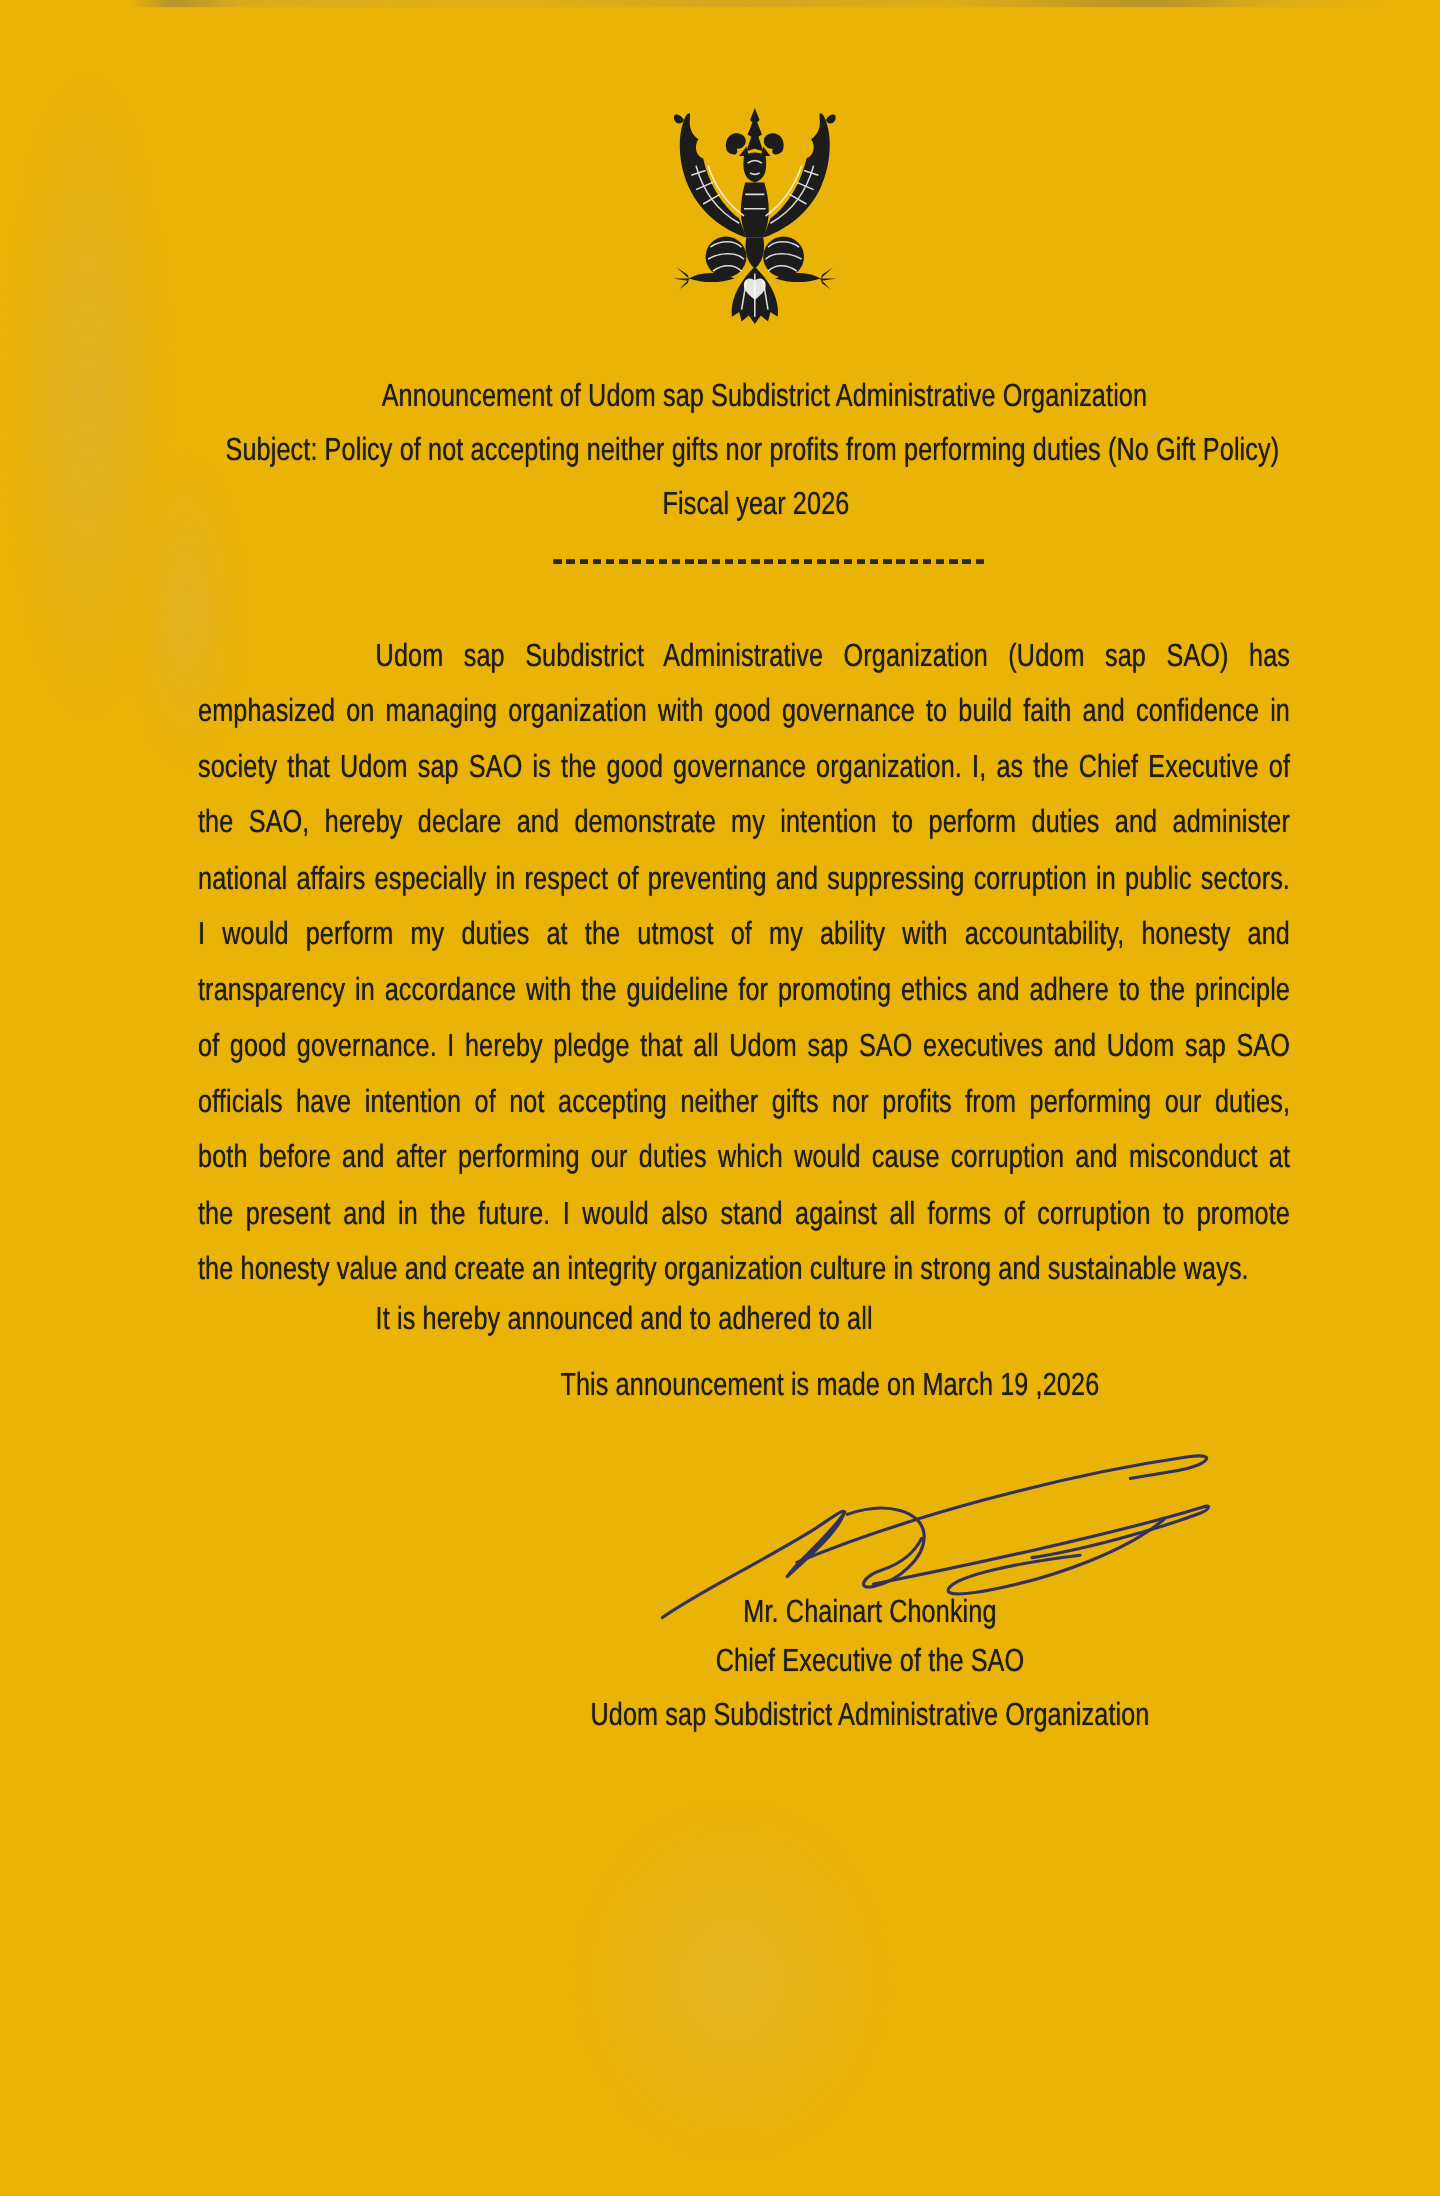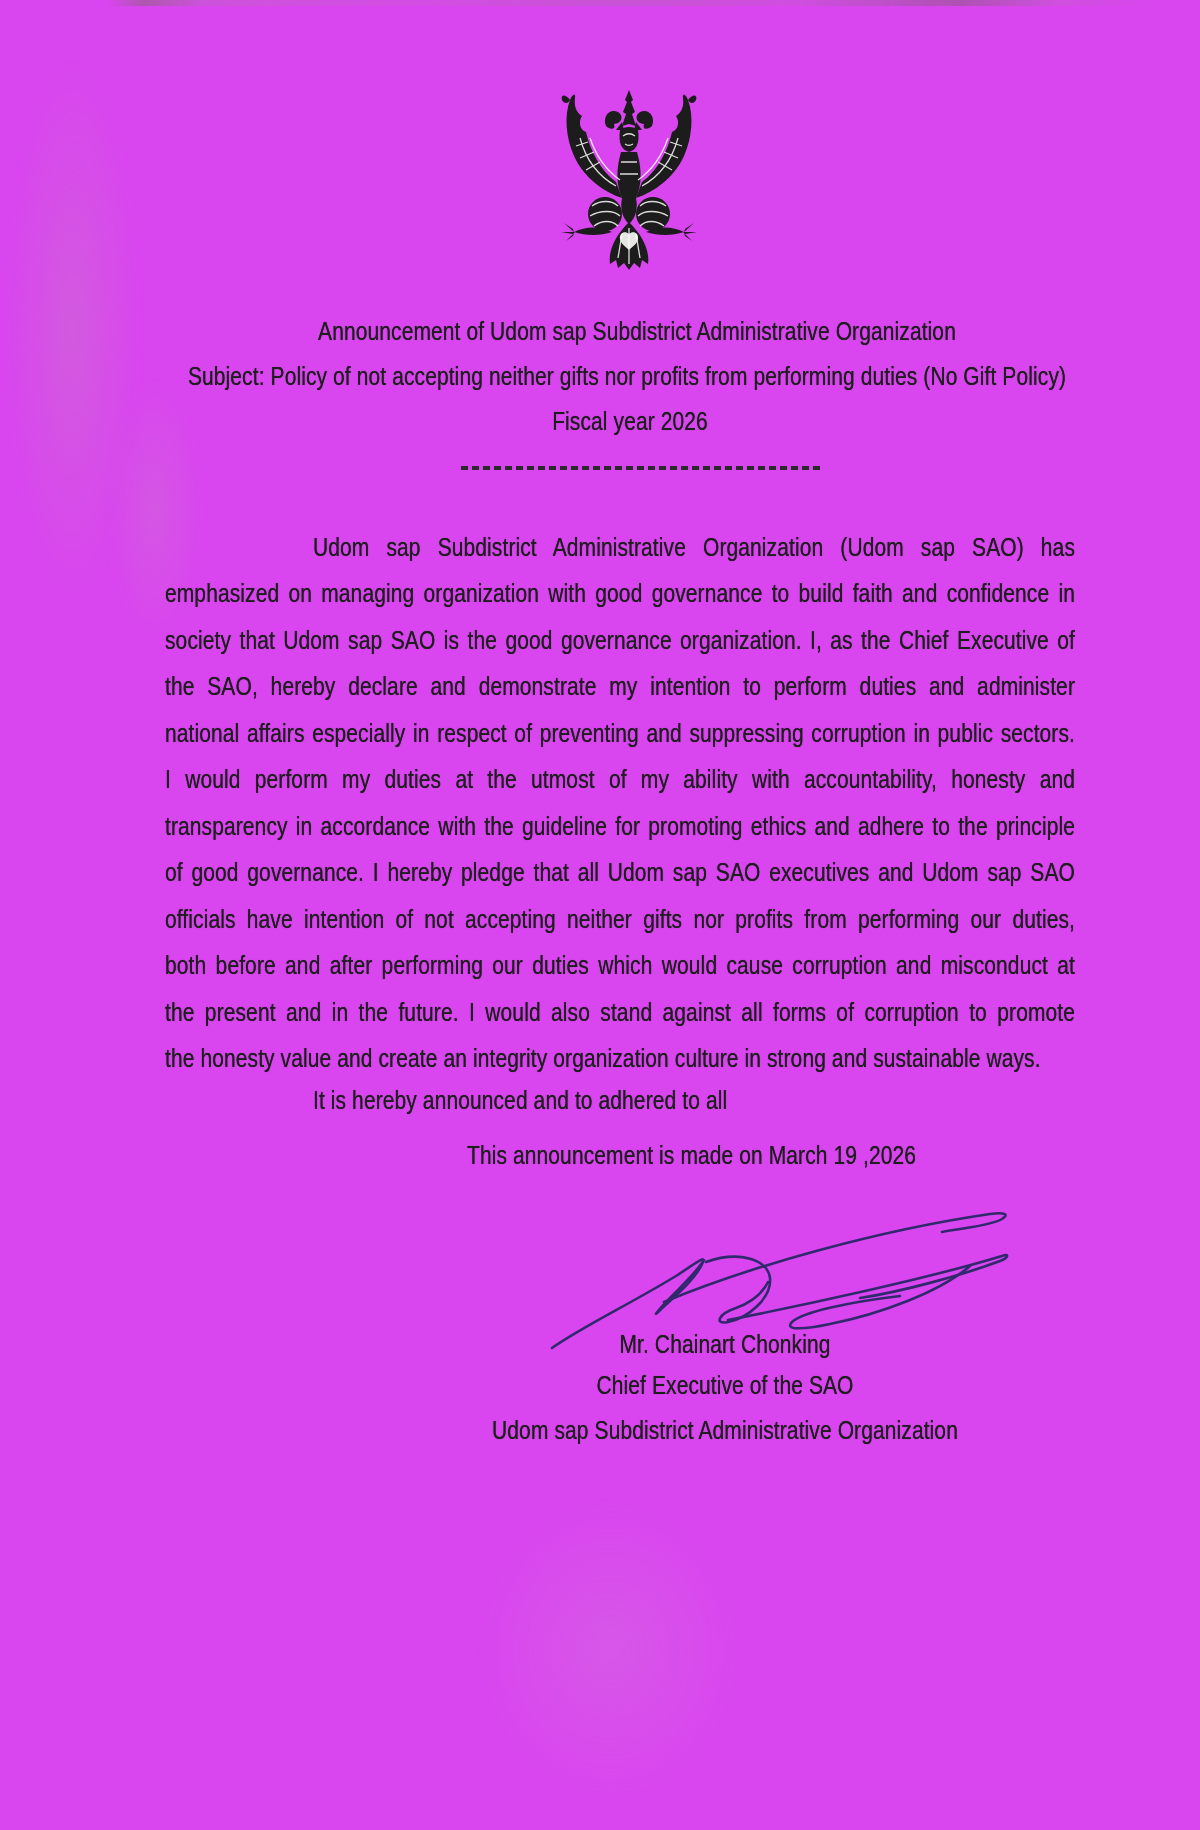--- a/index.html
+++ b/index.html
@@ -1,20 +1,20 @@
 <!DOCTYPE html>
 <html><head>
 <meta charset="utf-8">
 <style>
   html,body { margin:0; padding:0; background:#e8e6e2; }
   .page {
     position:relative;
     width:1200px; height:1830px;
     margin:0 auto;
-    background:#d946ef;
+    background:#eab308;
     overflow:hidden;
     font-family:"Liberation Sans", sans-serif;
     color:#1e1e1e;
   }
   
   .edge-top {
     position:absolute; left:0; top:0; width:1200px; height:6px;
     background:linear-gradient(90deg,
       rgba(0,0,0,0) 0%, rgba(0,0,0,0) 9%,
       rgba(120,110,95,.45) 12%, rgba(150,140,125,.18) 17%,

